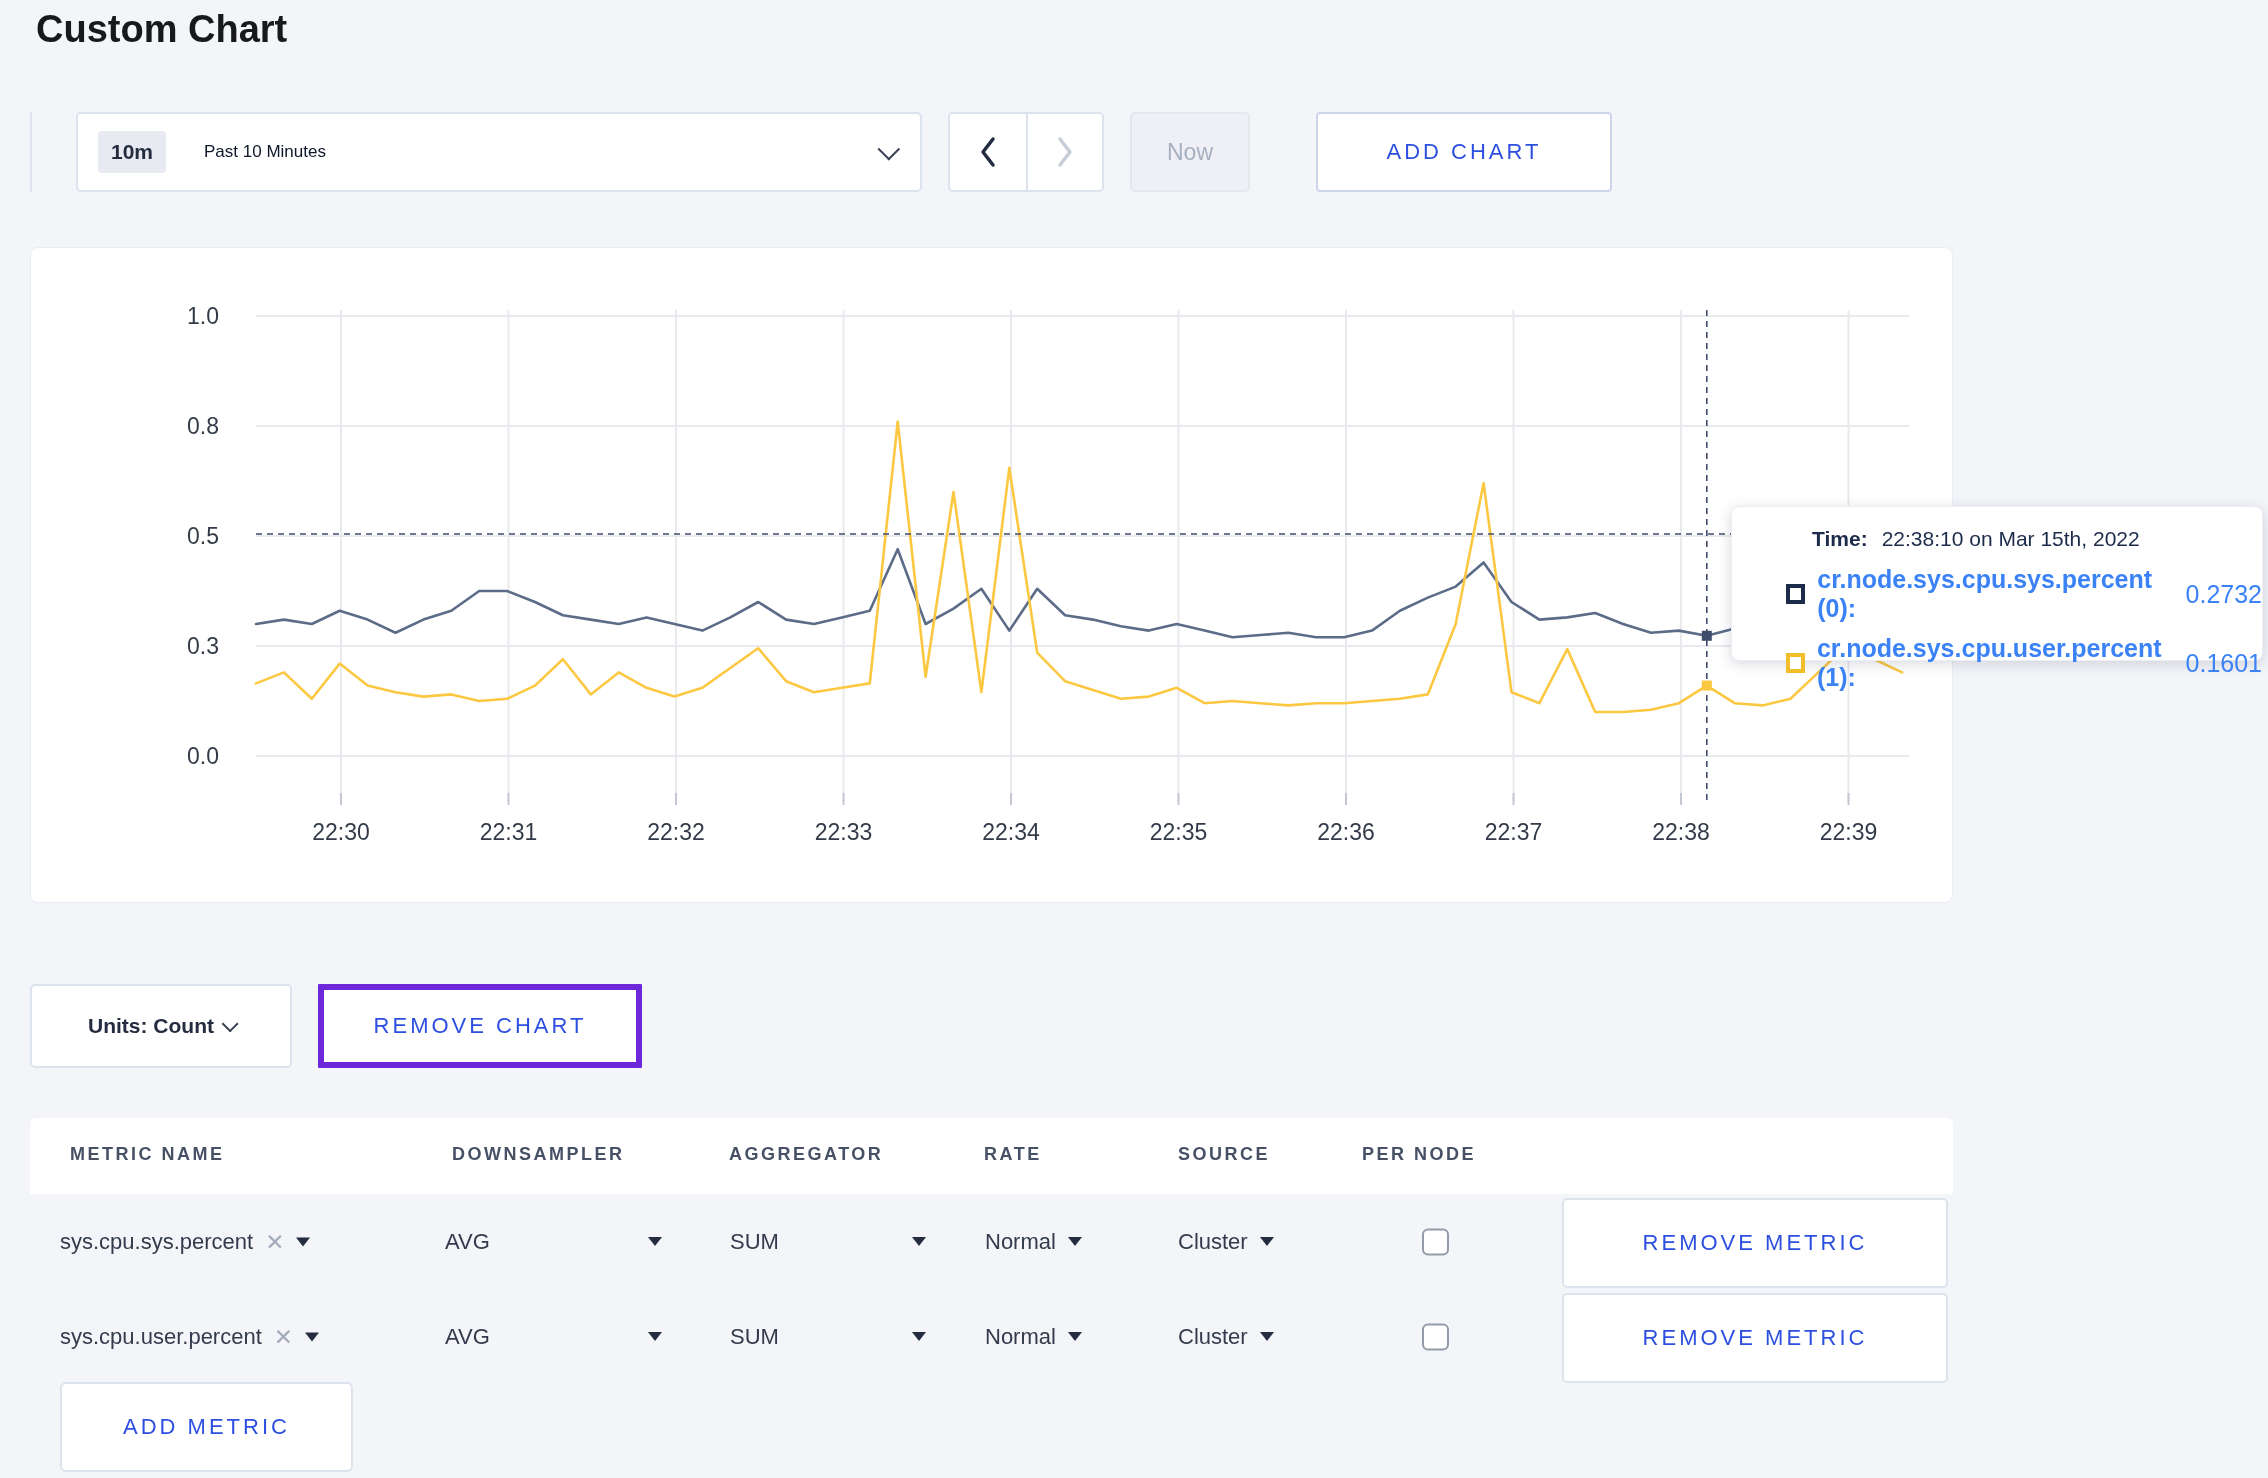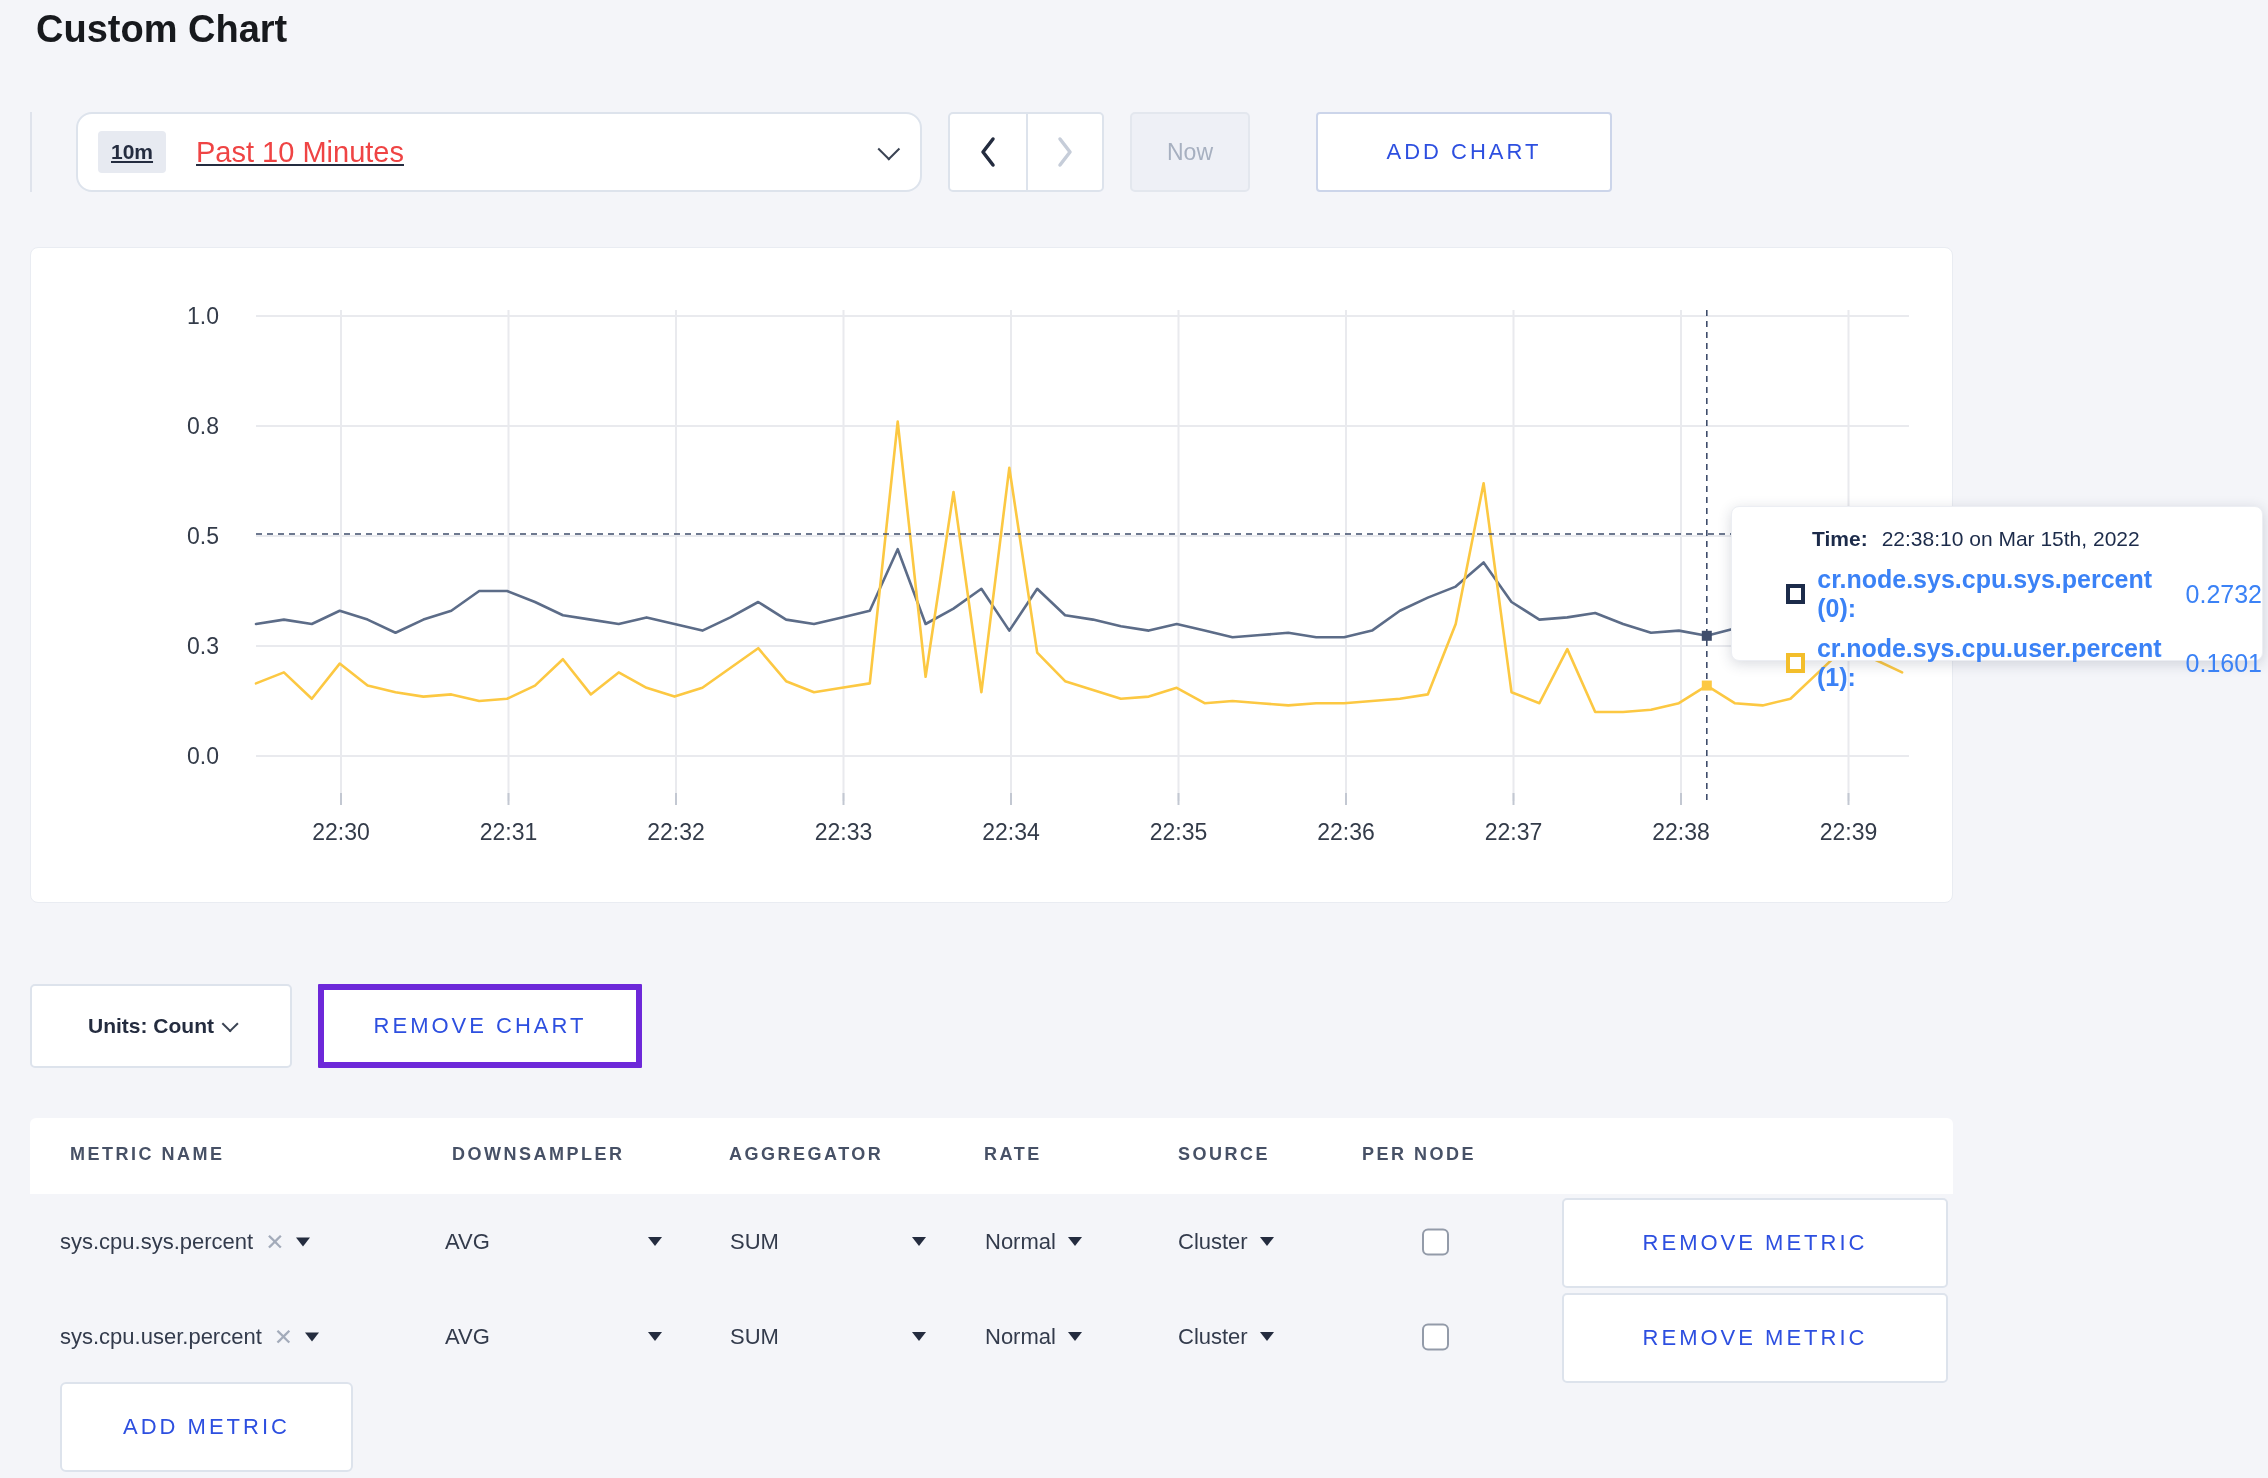--- a/index.html
+++ b/index.html
@@ -4,23 +4,23 @@
 <style>
   * { margin:0; padding:0; box-sizing:border-box; }
   html,body { width:2268px; height:1478px; }
   body { font-family:"Liberation Sans", sans-serif; background:#f4f5f9; position:relative; overflow:hidden; color:#242c3f; }
 
   .page-title { position:absolute; left:36px; top:8px; font-size:38px; font-weight:600; color:#17191d; }
 
   
   .toolbar { position:absolute; left:30px; top:112px; height:80px; display:flex; align-items:stretch; }
   .toolbar-divider { width:2px; background:#dfe3ec; margin-right:44px; }
-  .time-select { width:846px; background:#fff; border:2px solid #dde3ec; border-radius:16px; display:flex; align-items:center; padding:0 26px 0 20px; cursor:pointer;text-decoration:underline; }
+  .time-select { width:846px; background:#fff; border:2px solid #dde3ec; border-radius:5px; display:flex; align-items:center; padding:0 26px 0 20px; cursor:pointer; }
   .tw-badge { background:#e7eaf1; border-radius:4px; font-weight:bold; font-size:21px; padding:9px 13px; color:#242c3f; }
-  .tw-label { margin-left:30px; font-size:29px; color:#ef4444; flex:1; }
+  .tw-label { margin-left:38px; font-size:17px; color:#0f172a; flex:1; }
   .chev-down { width:16px; height:16px; border-right:2.5px solid #3a4353; border-bottom:2.5px solid #3a4353; transform:rotate(45deg) translateY(-4px); }
   .nav-group { display:flex; margin-left:26px; border:2px solid #dde3ec; border-radius:5px; background:#fff; overflow:hidden; }
   .nav-btn { width:76px; display:flex; align-items:center; justify-content:center; cursor:pointer; }
   .nav-btn + .nav-btn { border-left:2px solid #dde3ec; }
   .now-btn { margin-left:26px; width:120px; border:2px solid #e3e7ee; border-radius:5px; background:#eef0f6; color:#a7b0c0; font-size:23px; display:flex; align-items:center; justify-content:center; }
   .blue-text-btn { color:#2d4fe0; font-size:22px; letter-spacing:3px; font-weight:500; background:#fff; display:flex; align-items:center; justify-content:center; cursor:pointer; }
   .add-chart { margin-left:66px; width:296px; border:2px solid #ccd5ea; border-radius:4px; }
 
   
   .chart-section { position:absolute; left:30px; top:247px; width:1923px; height:656px; background:#fff; border:1px solid #e9ecf2; border-radius:8px; }

